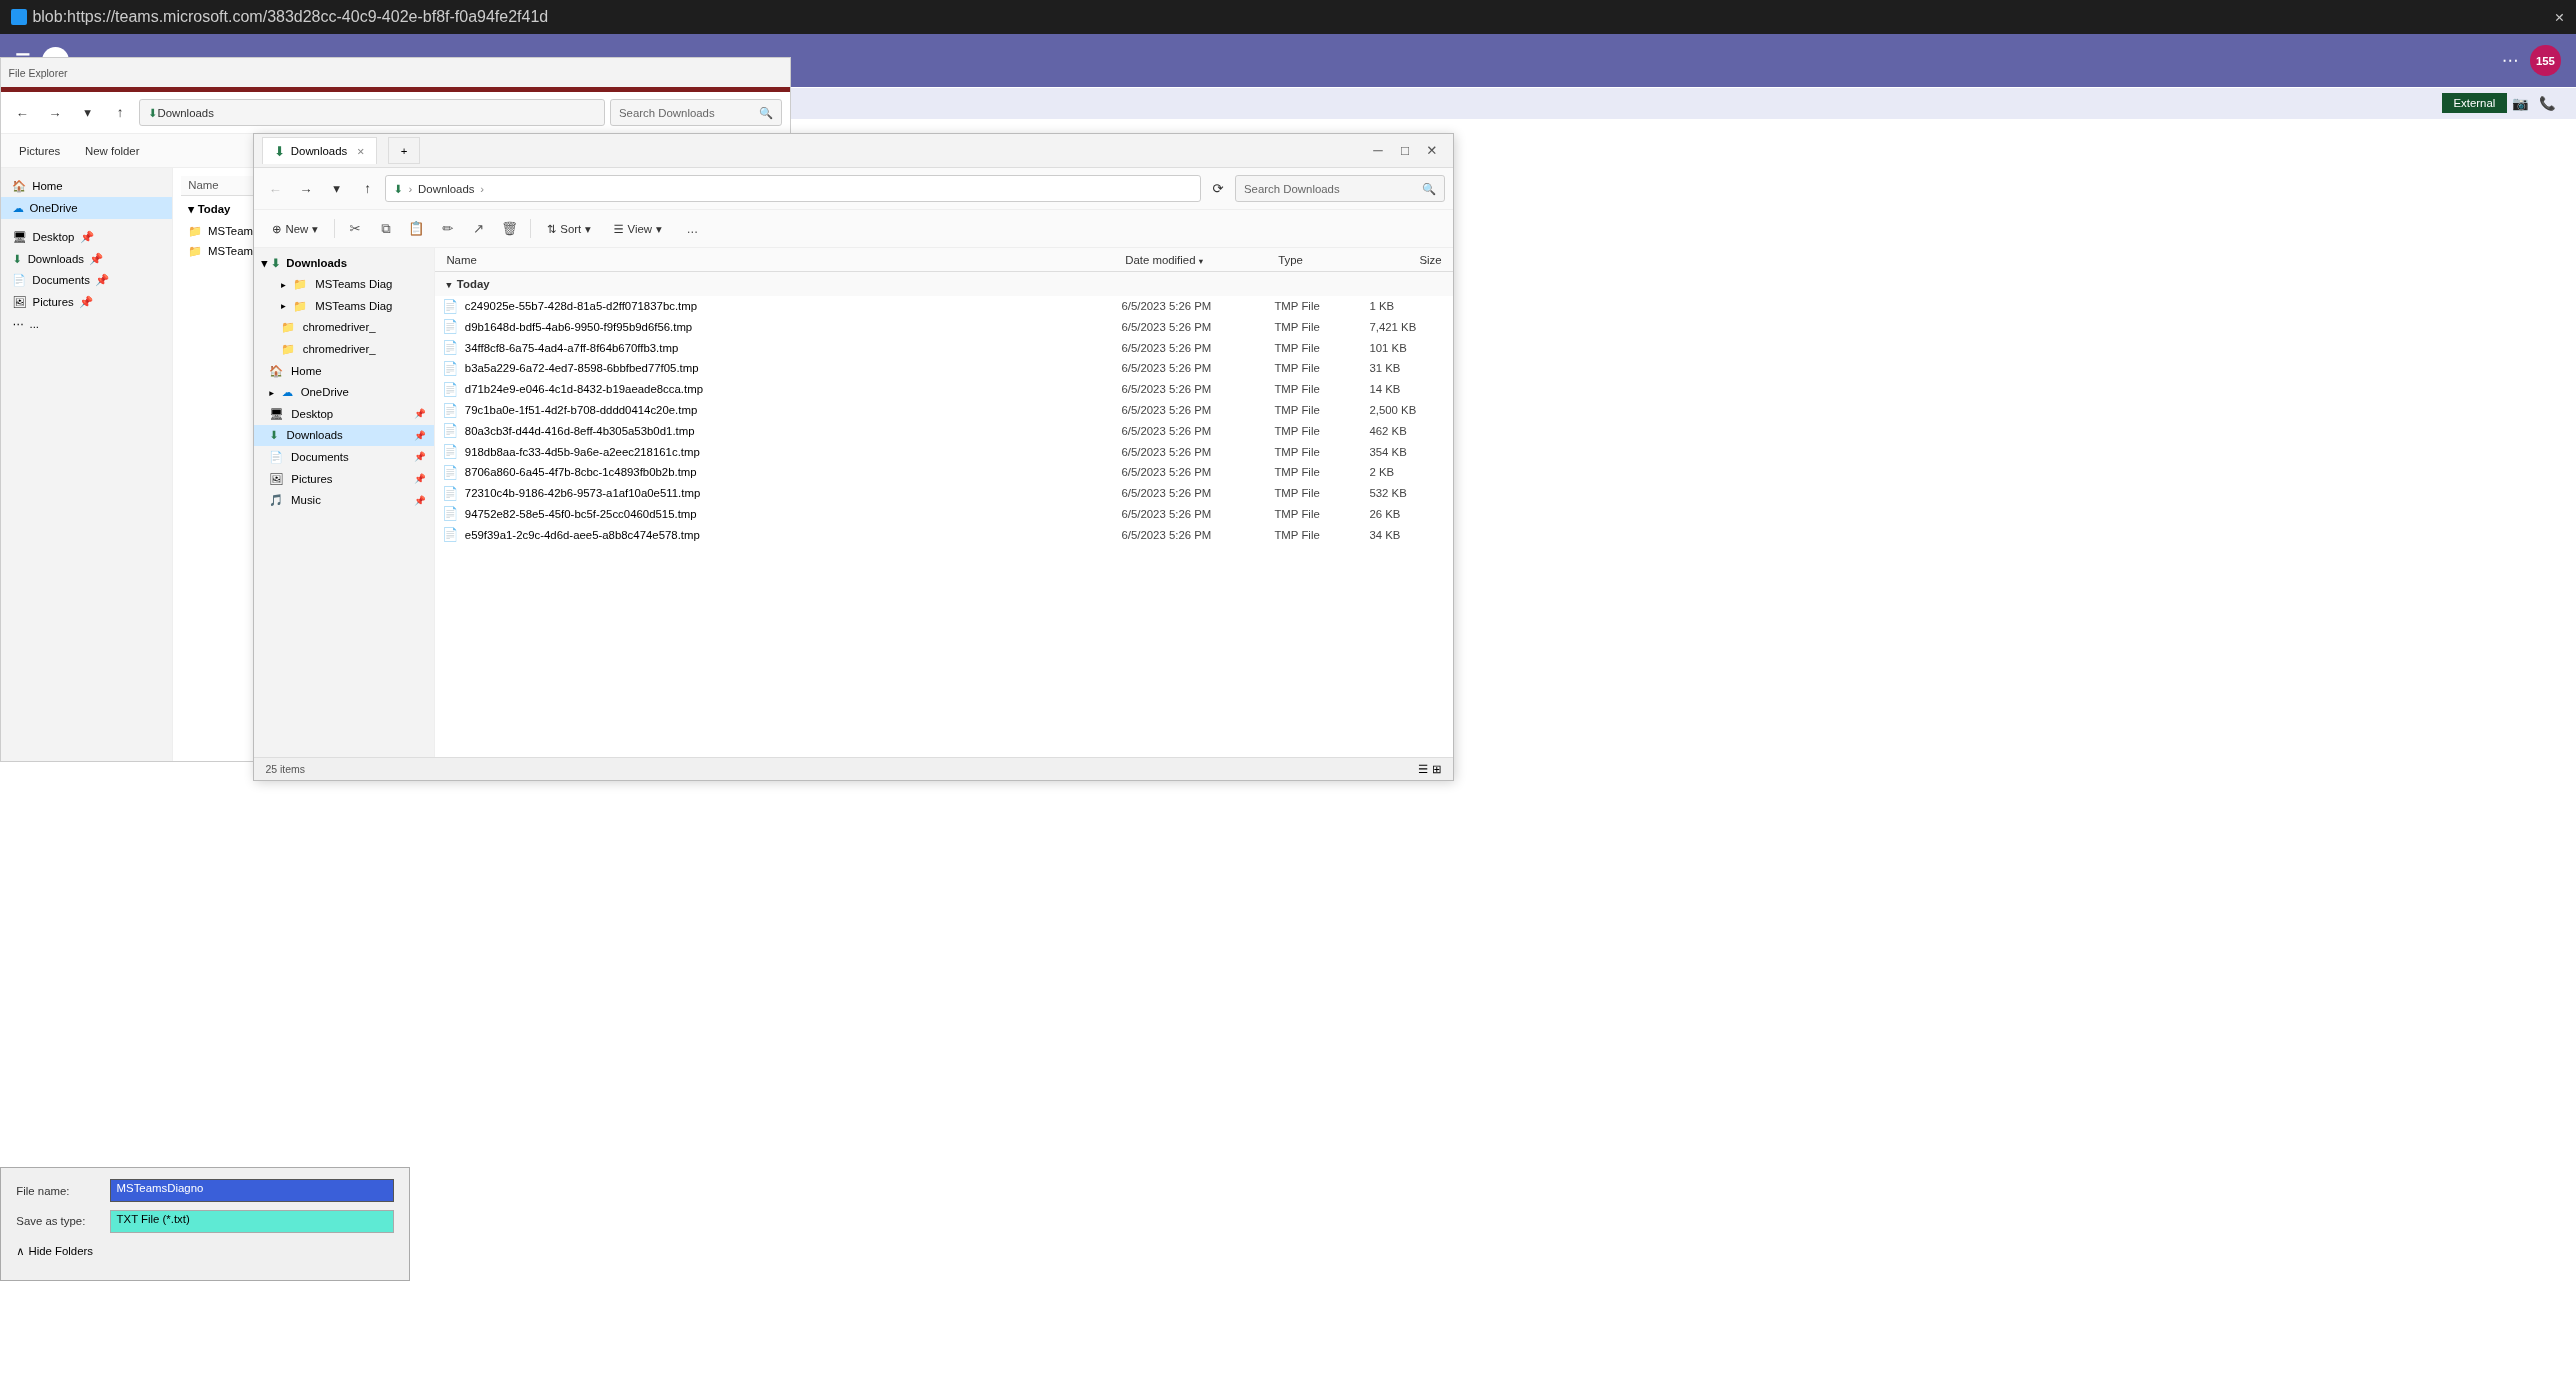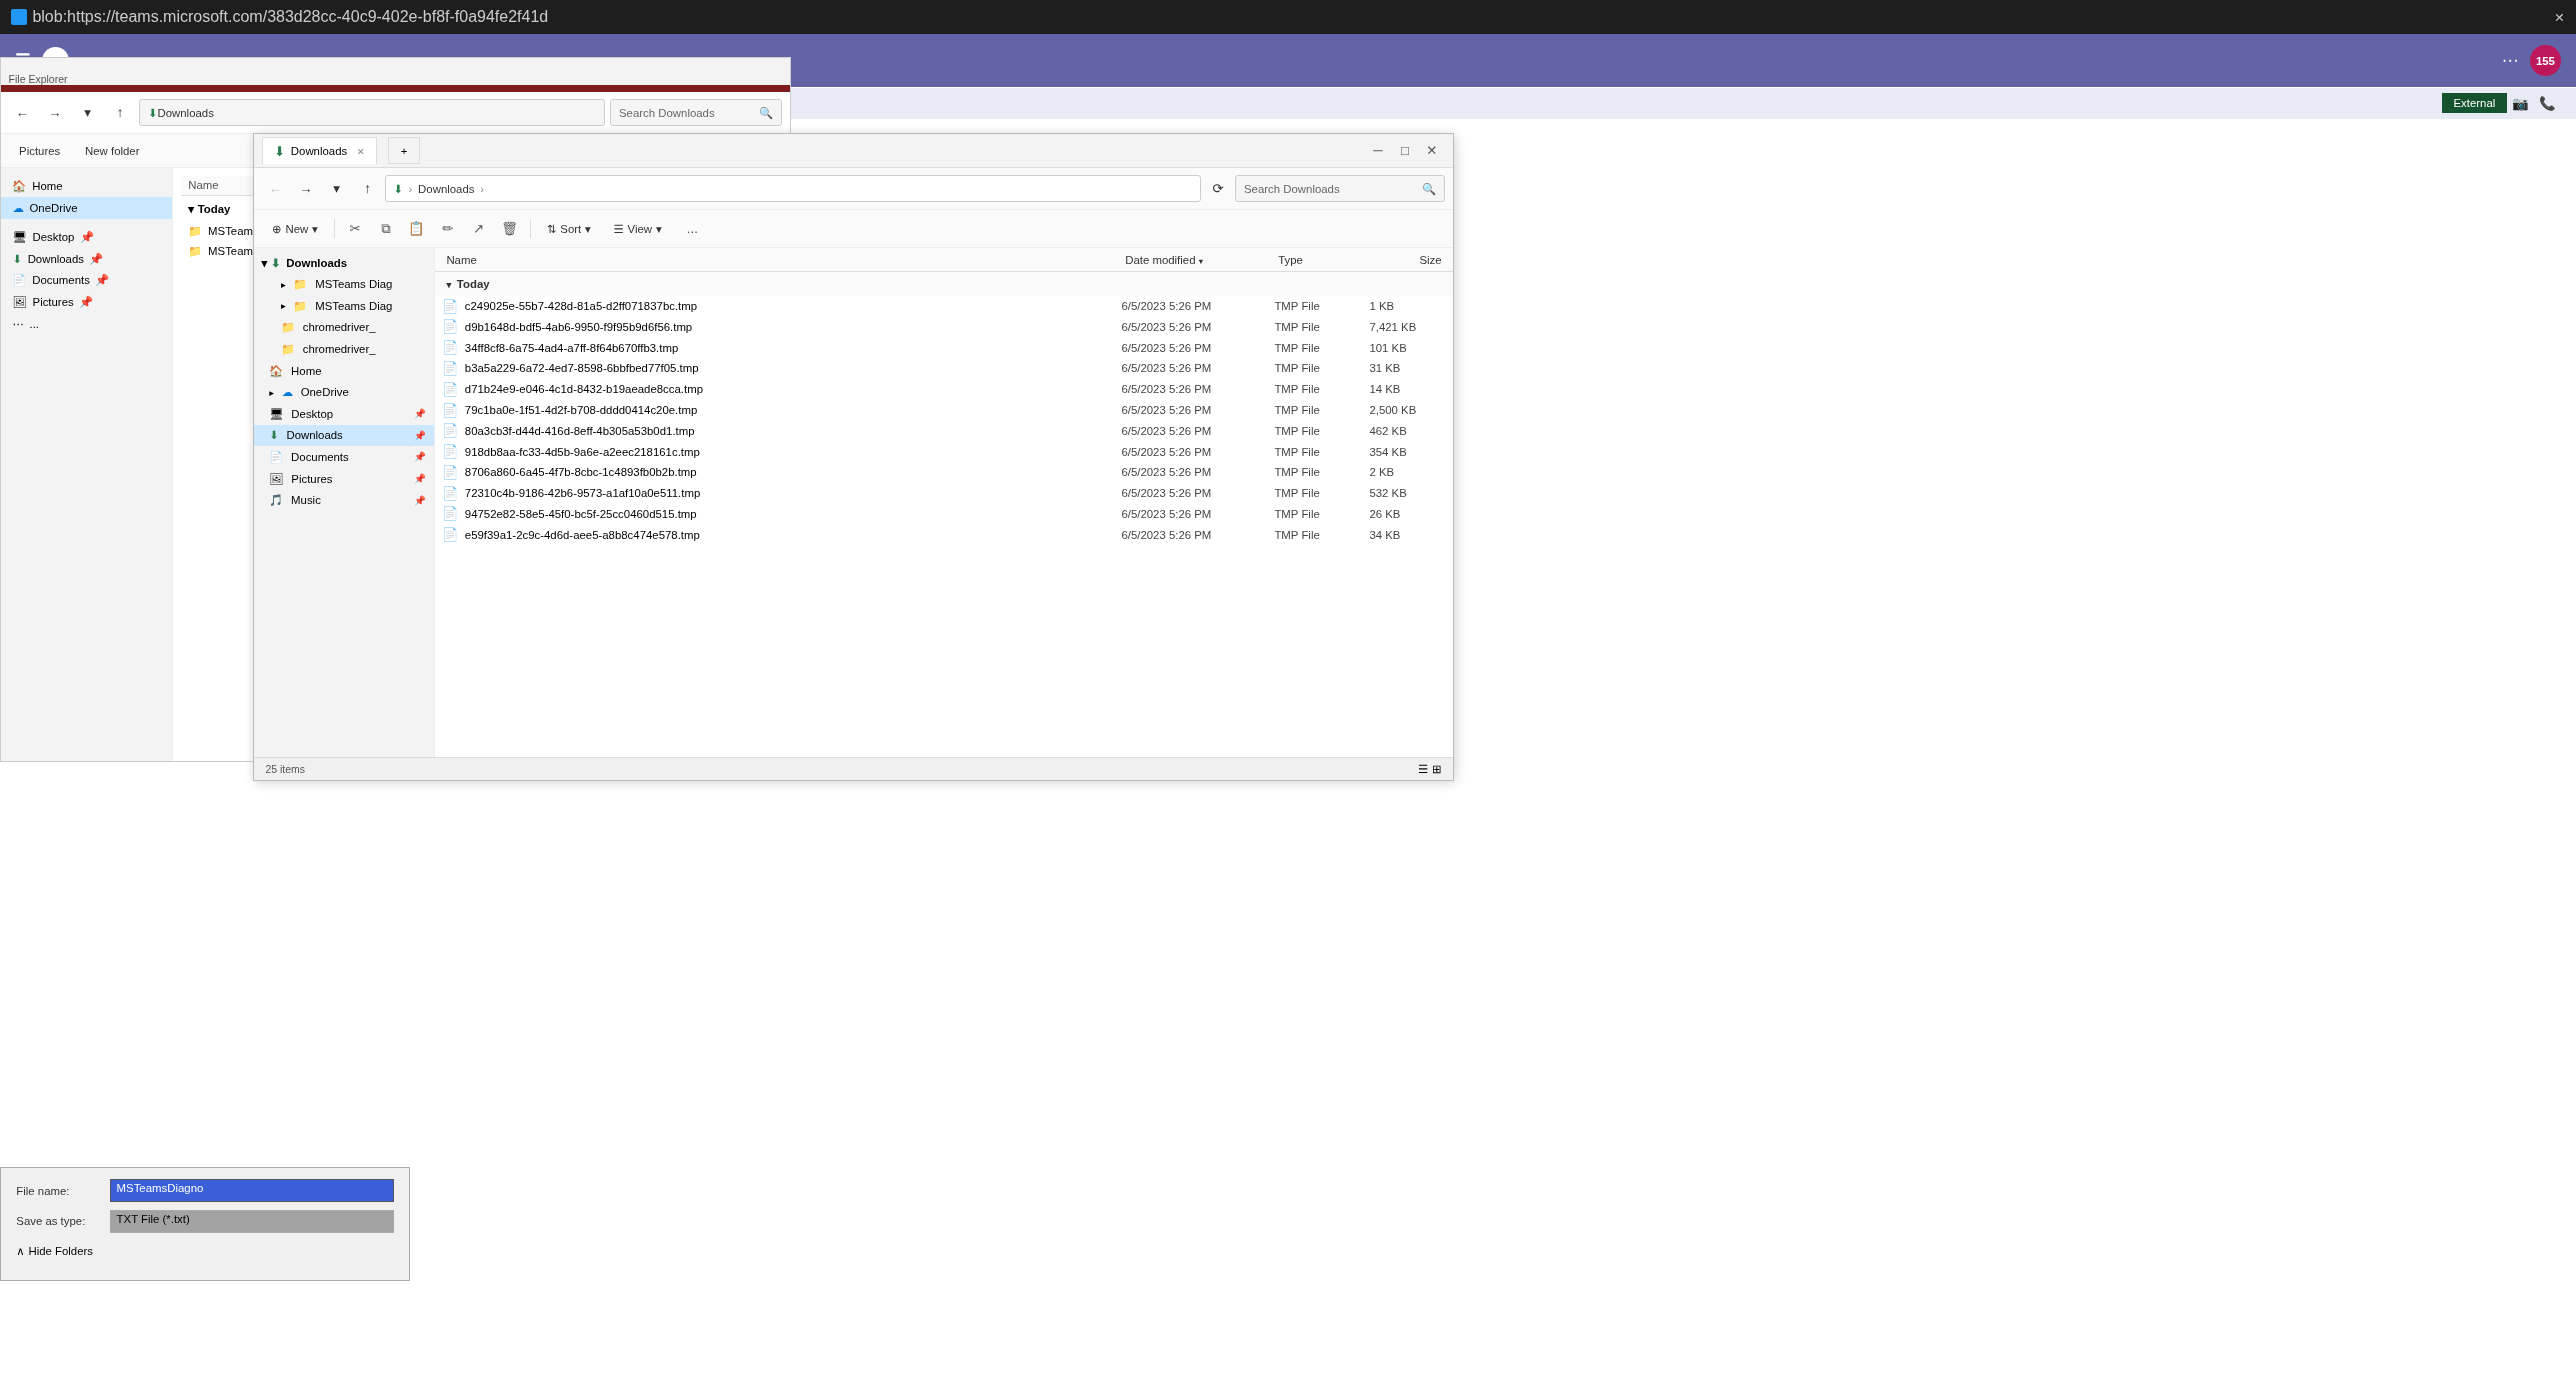--- a/index.html
+++ b/index.html
@@ -62,23 +62,23 @@
       height: 705px;
       background: #fff;
       border: 1px solid #ccc;
       z-index: 2;
       display: flex;
       flex-direction: column;
     }
     .explorer-back-titlebar {
       height: 34px;
       background: #f3f3f3;
-      border-bottom: 7px solid #7f1d1d;
-      display: flex;
-      align-items: flex-end;
+      border-bottom: 5px solid #7f1d1d;
+      display: flex;
+      align-items: center;
       padding: 0 7.6px;
       gap: 7.6px;
     }
     .explorer-back-nav {
       height: 42px;
       background: #fff;
       border-bottom: 1px solid #eee;
       display: flex;
       align-items: center;
       padding: 0 7.6px;
@@ -183,21 +183,21 @@
       height: 23px;
       background: #3a5fd9;
       color: #fff;
       border: 1px solid #555;
       padding: 1.9px 5.7px;
       font-size: 11.4px;
     }
     .save-select {
       flex: 1;
       height: 23px;
-      background: #a3a3a3;
+      background: #5eead4;
       border: 1px solid #aaa;
       padding: 1.9px 5.7px;
       font-size: 11.4px;
     }
     .hide-folders {
       display: flex;
       align-items: center;
       gap: 3.8px;
       padding: 3.8px 0;
       font-size: 11.4px;

